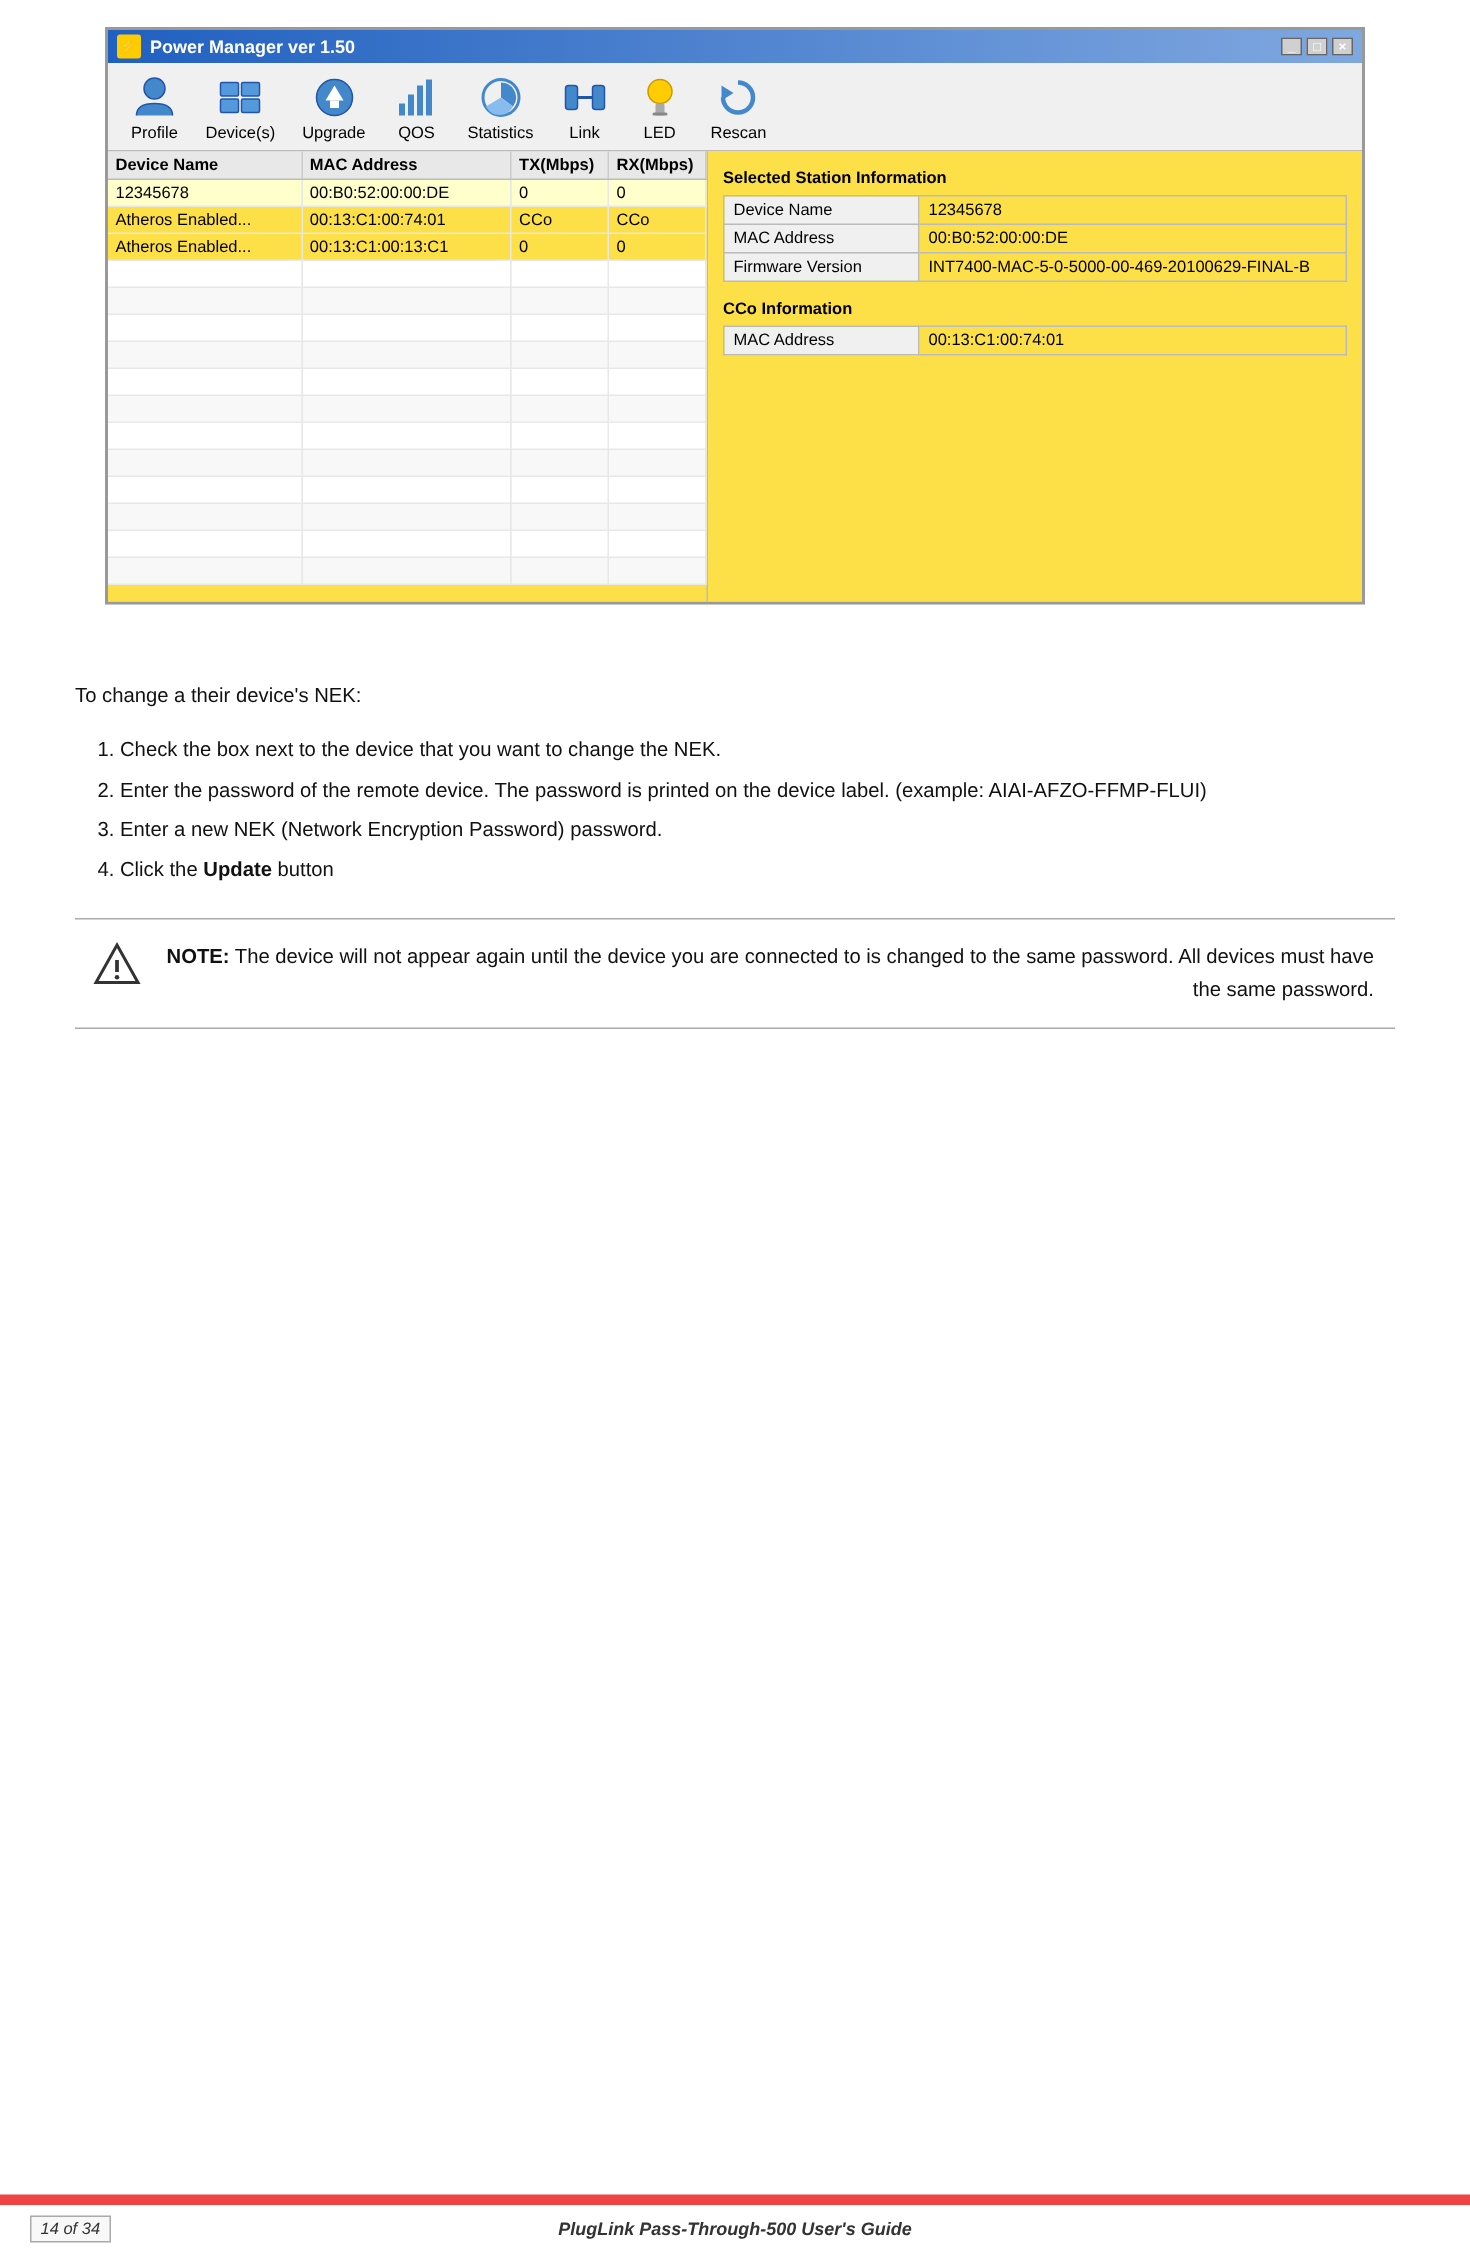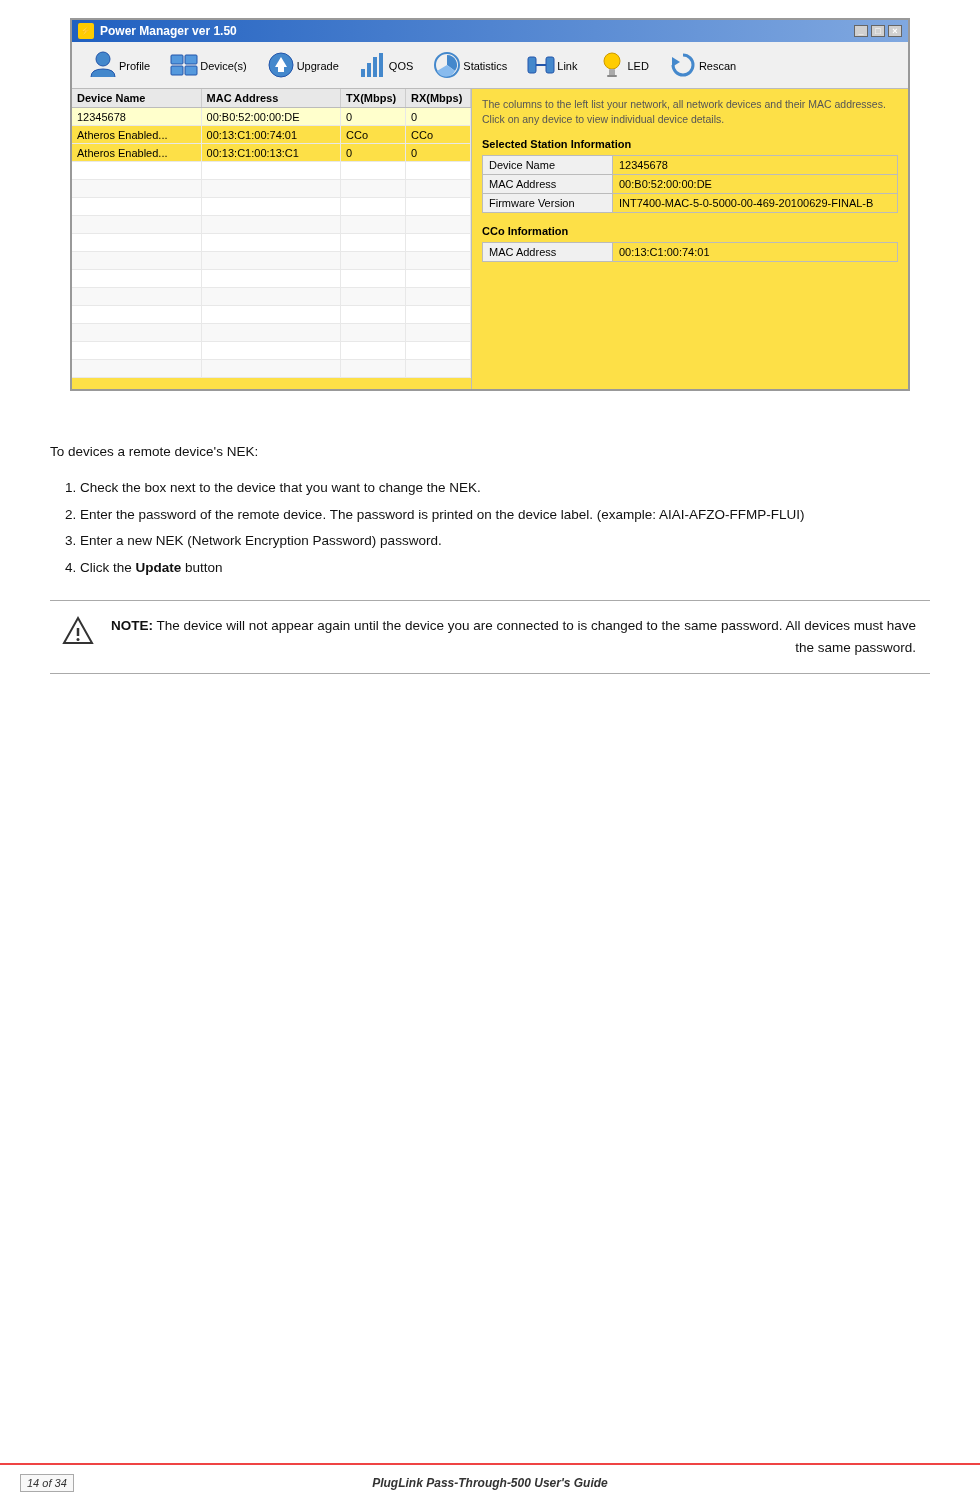--- a/index.html
+++ b/index.html
@@ -71,21 +71,21 @@
     .toolbar {
       background: #f0f0f0;
       border-bottom: 1px solid #bbb;
       display: flex;
       align-items: flex-start;
       padding: 4px 6px 0 6px;
       gap: 0;
     }
     .toolbar-item {
       display: flex;
-      flex-direction: row;
+      flex-direction: column;
       align-items: center;
       padding: 2px 8px 4px 8px;
       cursor: pointer;
       font-size: 11px;
       border: 1px solid transparent;
       min-width: 50px;
     }
     .toolbar-icon {
       width: 32px;
       height: 32px;
@@ -232,21 +232,21 @@
     .note-content strong {
       font-weight: bold;
     }
 
     
     .footer {
       position: absolute;
       bottom: 0;
       left: 0;
       right: 0;
-      border-top: 2px solid #ef4444;
+      border-top: 7px solid #ef4444;
       background: #fff;
       display: flex;
       align-items: center;
       justify-content: center;
       padding: 6px 20px;
       height: 38px;
     }
     .footer-page {
       position: absolute;
       left: 20px;
@@ -468,21 +468,20 @@
                 <td></td>
                 <td></td>
                 <td></td>
                 <td></td>
               </tr>
           </tbody>
         </table>
       </div>
 
       <div class="info-panel">
-        <p class="info-hint">The columns to the left list your network, all network devices and their MAC addresses. Click on any device to view individual device details.</p>
 
         <div class="info-section-title">Selected Station Information</div>
         <table class="info-table">
           <tbody>
             <tr>
               <td>Device Name</td>
               <td>12345678</td>
             </tr>
             <tr>
               <td>MAC Address</td>
@@ -505,21 +504,21 @@
           </tbody>
         </table>
       </div>
     </div>
   </div>
 </div>
 
 <div class="doc-body">
 
 
-  <p class="body-text">To devices a remote device's NEK:</p>
+  <p class="body-text">To change a their device's NEK:</p>
 
   <ol class="step-list">
     <li>
       <span>Check the box next to the device that you want to change the NEK.</span>
     </li>
     <li>
       <span>Enter the password of the remote device. The password is printed on the device label. (example: AIAI-AFZO-FFMP-FLUI)</span>
     </li>
     <li>
       <span>Enter a new NEK (Network Encryption Password) password.</span>

